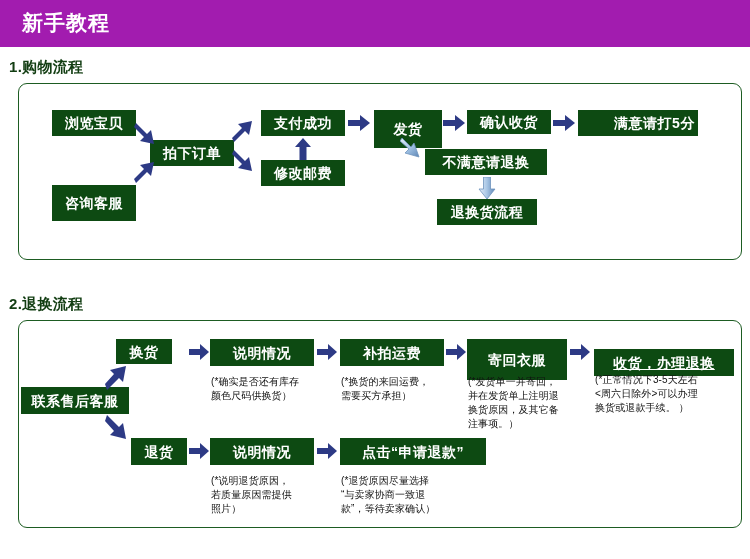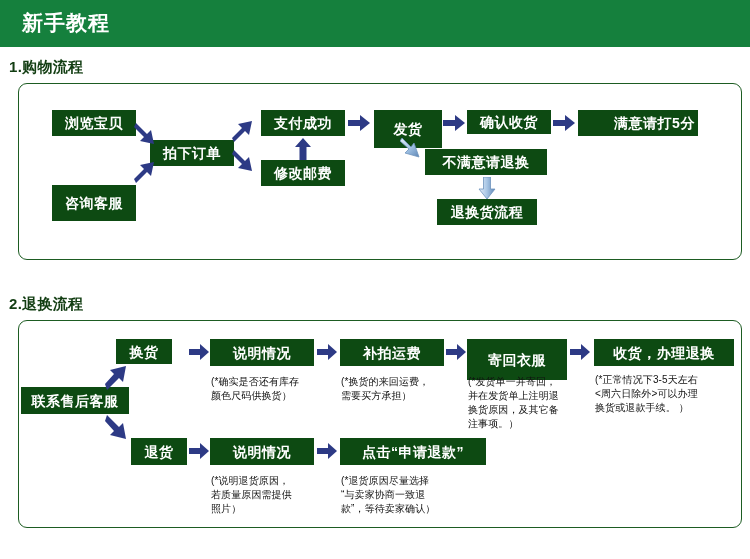--- a/index.html
+++ b/index.html
@@ -7,21 +7,21 @@
     width:750px;height:559px;
     background:#ffffff;
     font-family:"Liberation Sans","DejaVu Sans",sans-serif;
     position:relative;
     overflow:hidden;
     color:#000;
   }
   
   .header{
     position:absolute;left:0;top:0;width:750px;height:47px;
-    background:#15803d;
+    background:#a21caf;
   }
   .header-title{
     position:absolute;left:22px;top:9px;
     font-size:21px;font-weight:bold;color:#ffffff;
     letter-spacing:1px;
     line-height:28px;
   }
   
   .section-heading{
     position:absolute;
@@ -158,21 +158,21 @@
 </div>
 
 <div class="section-heading" id="heading-2">2.退换流程</div>
 <div class="panel" id="panel-2"></div>
 
 <div class="gbox" style="left:21px;top:387px;width:108px;height:27px;">联系售后客服</div>
 <div class="gbox" style="left:116px;top:339px;width:56px;height:25px;">换货</div>
 <div class="gbox" style="left:210px;top:339px;width:104px;height:27px;">说明情况</div>
 <div class="gbox" style="left:340px;top:339px;width:104px;height:27px;">补拍运费</div>
 <div class="gbox" style="left:467px;top:339px;width:100px;height:41px;">寄回衣服</div>
-<div class="gbox" style="left:594px;top:339px;width:140px;height:27px;">收货，办理退换</div>
+<div class="gbox" style="left:594px;top:349px;width:140px;height:27px;text-decoration:underline;">收货，办理退换</div>
 <div class="gbox" style="left:131px;top:438px;width:56px;height:27px;">退货</div>
 <div class="gbox" style="left:210px;top:438px;width:104px;height:27px;">说明情况</div>
 <div class="gbox" style="left:340px;top:438px;width:146px;height:27px;">点击“申请退款”</div>
 
 <div class="note" style="left:211px;top:375px;width:110px;">(*确实是否还有库存
 颜色尺码供换货）</div>
 <div class="note" style="left:341px;top:375px;width:115px;">(*换货的来回运费，
 需要买方承担）</div>
 <div class="note" style="left:468px;top:375px;width:120px;">(*发货单一并寄回，
 并在发货单上注明退

